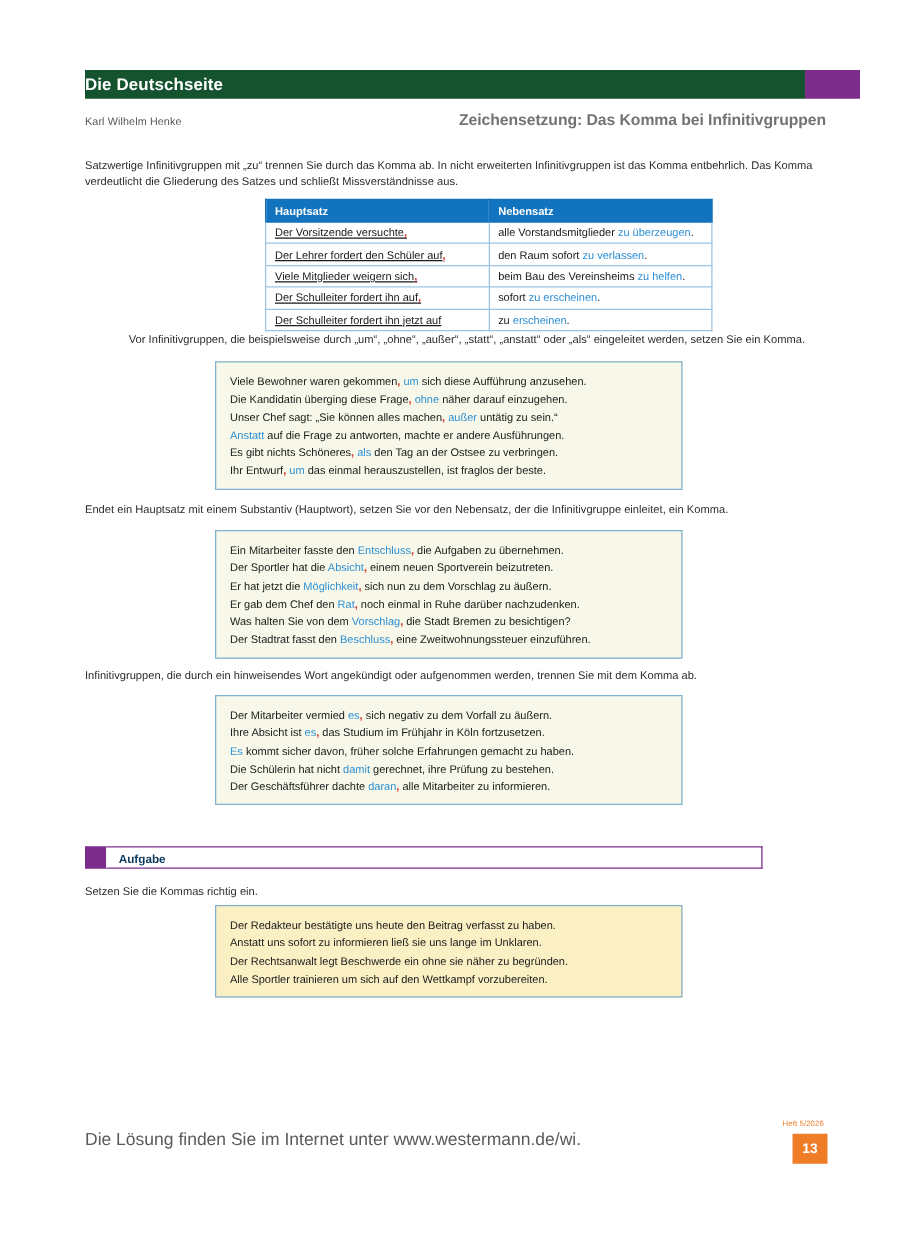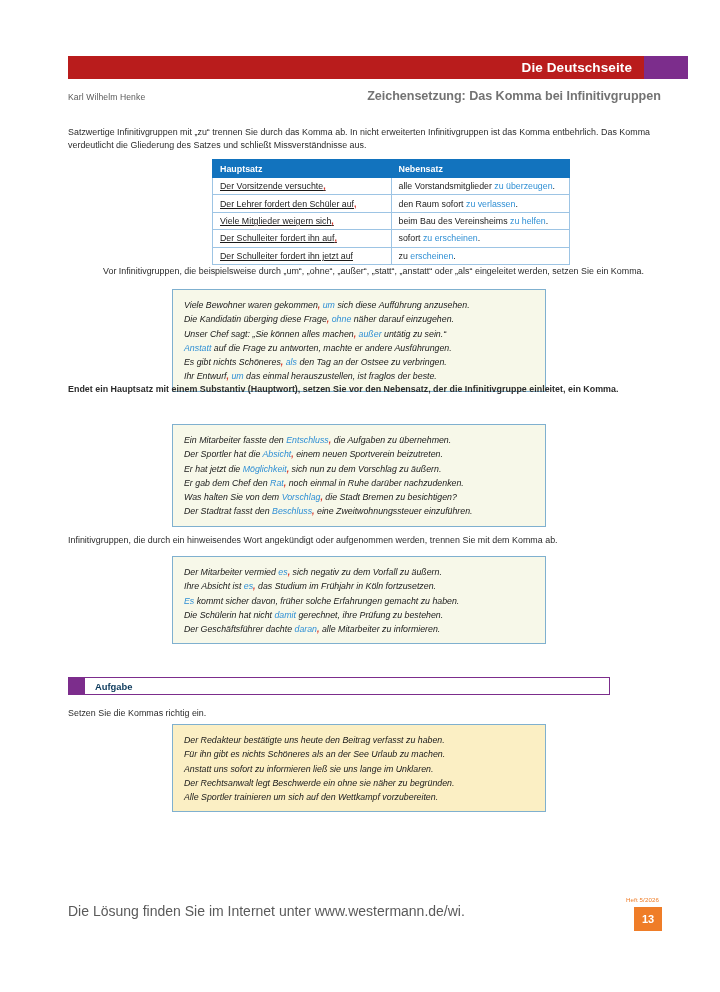--- a/index.html
+++ b/index.html
@@ -26,24 +26,24 @@
   .header-bar {
     position: absolute;
     left: 68px;
     top: 56px;
     width: 620px;
     height: 23px;
     display: flex;
   }
   .header-bar-main {
     flex: 1 1 auto;
-    background: #b91c1c;
+    background: #14532d;
     display: flex;
     align-items: center;
-    justify-content: flex-end;
+    justify-content: flex-start;
   }
   .header-bar-title {
     color: #ffffff;
     font-size: 13.5px;
     font-weight: bold;
     letter-spacing: .1px;
     padding-right: 12px;
     white-space: nowrap;
   }
   .header-bar-accent {
@@ -76,21 +76,21 @@
     position: absolute;
     left: 68px;
     width: 618px;
     font-size: 8.9px;
     line-height: 12.6px;
     color: #2b2b2b;
     letter-spacing: .02px;
   }
   .p-intro  { top: 126px; }
   .p-two    { top: 265px; margin-left: 35px; }
-  .p-three  { top: 383px; font-weight: bold; }
+  .p-three  { top: 401px; }
   .p-four   { top: 534px; }
   .p-task   { top: 707px; }
 
   
   .tbl-wrap {
     position: absolute;
     left: 176px;
     top: 159px;
     width: 358px;
     padding-left: 36px;
@@ -143,21 +143,21 @@
     top: 724px;
     width: 374px;
     background: #fbefc4;
     border: 1px solid #7fb0cf;
     box-sizing: border-box;
     padding: 8px 10px 7px 11px;
     font-size: 8.8px;
     line-height: 14.3px;
     color: #1a1a1a;
   }
-  .exline { white-space: nowrap; font-style: italic; }
+  .exline { white-space: nowrap; }
 
   
   .aufgabe {
     position: absolute;
     left: 68px;
     top: 677px;
     width: 542px;
     height: 18px;
     display: flex;
     align-items: stretch;
@@ -300,21 +300,20 @@
     <div class="aufgabe-swatch"></div>
     <div class="aufgabe-box">
       <span class="aufgabe-label">Aufgabe</span>
     </div>
   </div>
 
   <div class="para p-task">Setzen Sie die Kommas richtig ein.</div>
 
   <div class="exbox-task">
       <div class="exline">Der Redakteur bestätigte uns heute den Beitrag verfasst zu haben.</div>
-      <div class="exline">Für ihn gibt es nichts Schöneres als an der See Urlaub zu machen.</div>
       <div class="exline">Anstatt uns sofort zu informieren ließ sie uns lange im Unklaren.</div>
       <div class="exline">Der Rechtsanwalt legt Beschwerde ein ohne sie näher zu begründen.</div>
       <div class="exline">Alle Sportler trainieren um sich auf den Wettkampf vorzubereiten.</div>
     </div>
 
   <div class="footer-note">Die Lösung finden Sie im Internet unter www.westermann.de/wi.</div>
   <div class="heft">Heft 5/2026</div>
   <div class="pagenum">13</div>
 
 </div>

